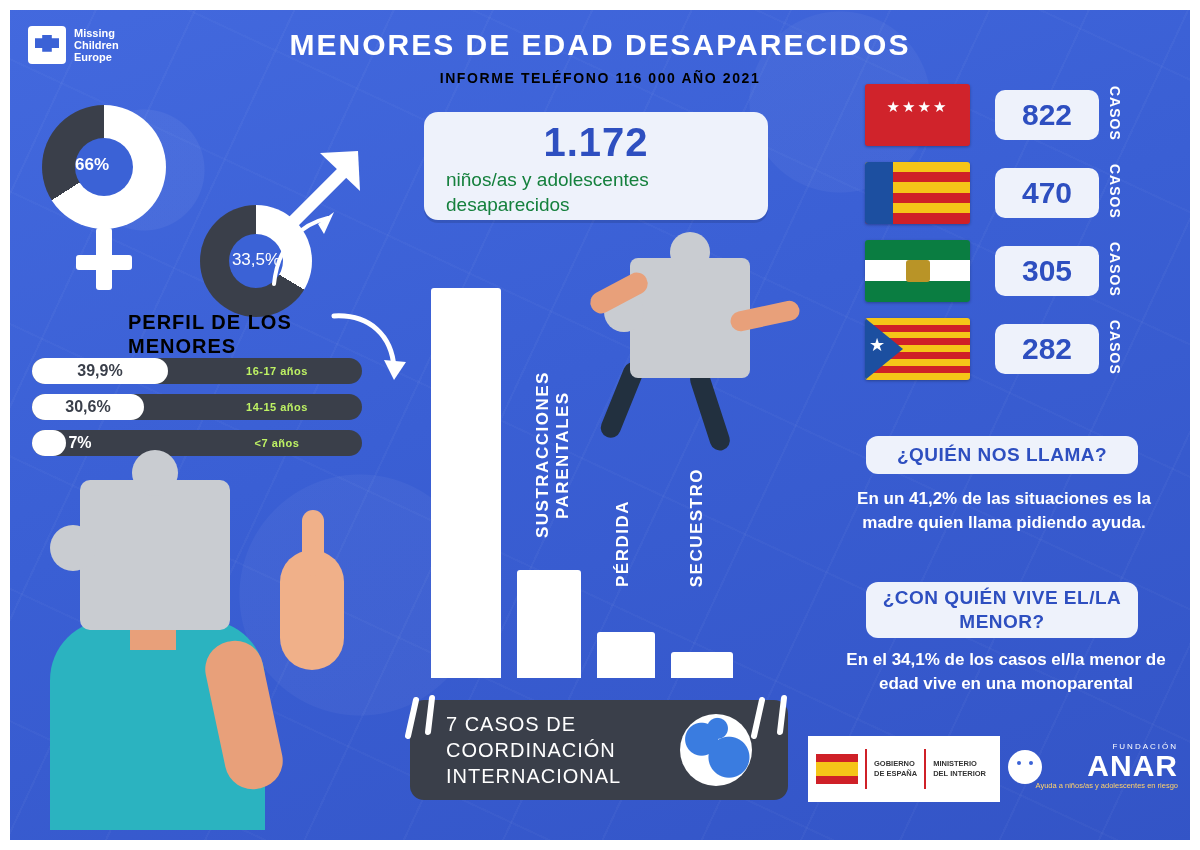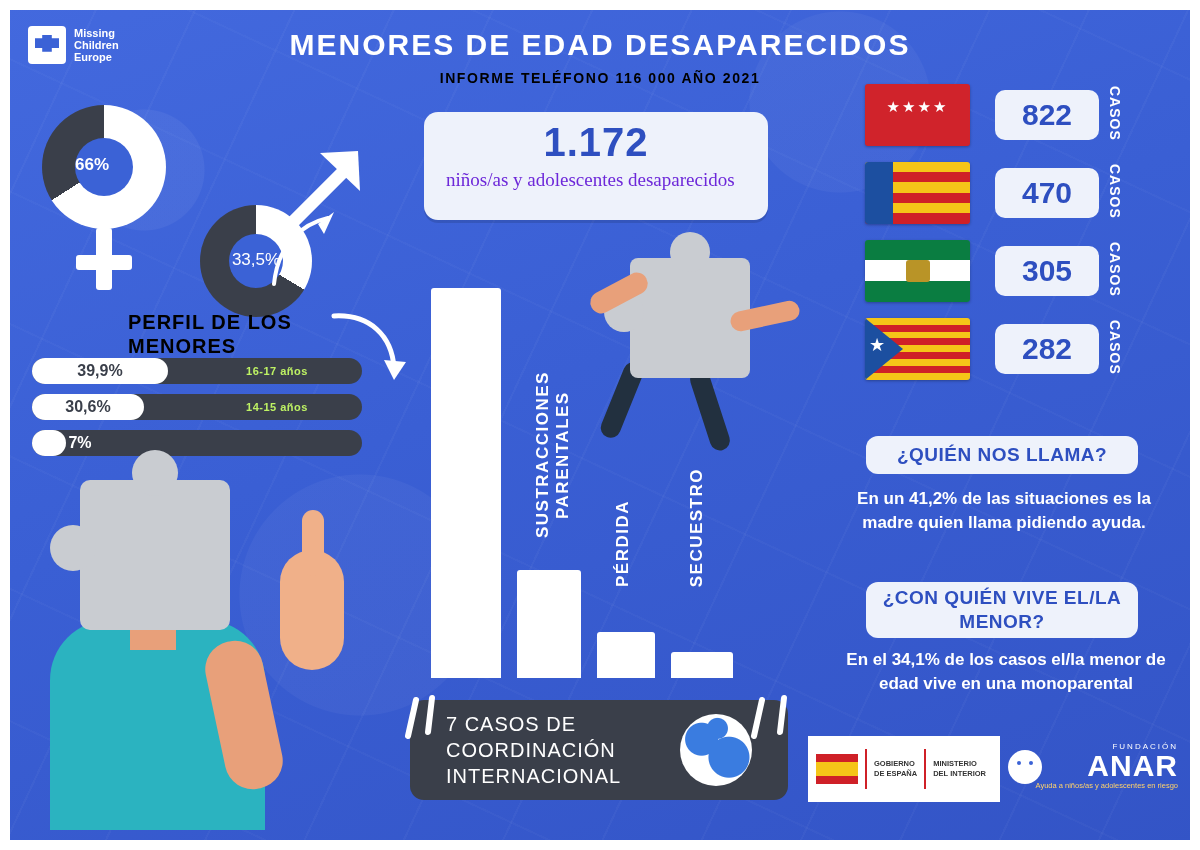--- a/index.html
+++ b/index.html
@@ -51,21 +51,21 @@
   #ages{left:32px;top:358px;width:340px;}
   .agerow{position:relative;height:26px;margin-bottom:10px;}
   .agerow .track{position:absolute;left:0;top:0;width:330px;height:26px;background:#3a3f4a;border-radius:13px;}
   .agerow .fill{position:absolute;left:0;top:0;height:26px;background:#fff;border-radius:13px;}
   .agerow .pct{position:absolute;left:0;top:0;height:26px;line-height:26px;text-align:center;font-size:16px;font-weight:bold;color:#3a3f4a;}
   .agerow .lbl{position:absolute;top:0;height:26px;line-height:26px;left:160px;width:170px;text-align:center;font-size:11px;font-weight:bold;color:#bef264;letter-spacing:.5px;}
   
   #total{left:424px;top:112px;width:344px;height:108px;background:#eef2fb;border-radius:14px;
      box-shadow:0 3px 0 rgba(0,0,0,.12);}
   #total .num{text-align:center;font-size:40px;font-weight:bold;color:#2e4fc0;margin-top:8px;letter-spacing:1px;}
-  #total .cap{text-align:left;font-size:19px;color:#6d28d9;margin:2px 0 0 22px;line-height:25px;font-family:Liberation Serif, serif;}
+  #total .cap{text-align:left;font-size:19px;color:#15803d;margin:2px 0 0 22px;line-height:25px;}
   
   #bars{left:425px;top:278px;width:340px;height:400px;}
   .bar{position:absolute;bottom:0;background:#ffffff;border-radius:3px 3px 0 0;}
   .barlabel{position:absolute;color:#fff;font-weight:bold;writing-mode:vertical-rl;transform:rotate(180deg);letter-spacing:1.5px;}
   
   #coord{left:410px;top:700px;width:378px;height:100px;background:#3a3f4a;border-radius:14px;display:flex;align-items:center;}
   #coord .ct{font-size:20px;font-weight:normal;color:#fff;line-height:26px;letter-spacing:1px;margin-left:36px;width:230px;}
   #globe{width:72px;height:72px;border-radius:50%;background:#fff;position:relative;margin-left:4px;overflow:hidden;}
   #globe:after{content:"";position:absolute;inset:0;
     background:
@@ -183,20 +183,21 @@
     <div class="agerow">
       <div class="track"></div>
       <div class="fill" style="width:112px"></div>
       <div class="pct" style="width:112px">30,6%</div>
       <div class="lbl">14-15 años</div>
     </div>
     <div class="agerow">
       <div class="track"></div>
       <div class="fill" style="width:34px"></div>
       <div class="pct" style="width:96px;color:#fff">7%</div>
+      <div class="lbl">&lt;7 años</div>
     </div>
   </div>
 
   <div class="lay" id="total">
     <div class="num">1.172</div>
     <div class="cap">niños/as y adolescentes desaparecidos</div>
   </div>
 
   <div class="lay" id="bars">
     <div class="bar" style="left:6px;width:70px;height:390px"></div>

